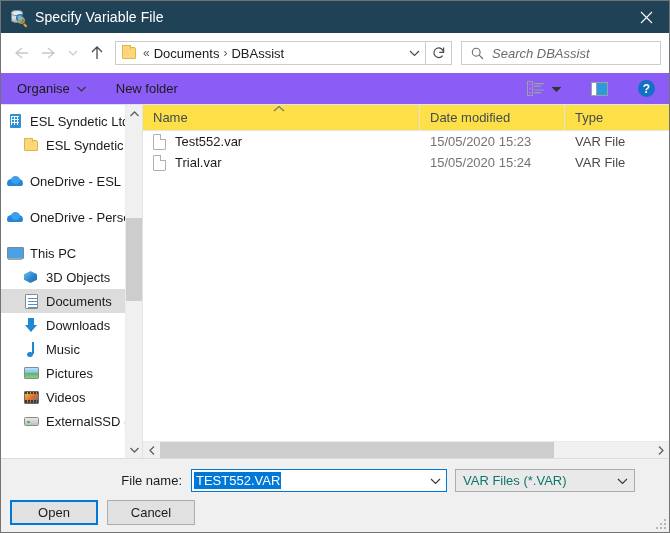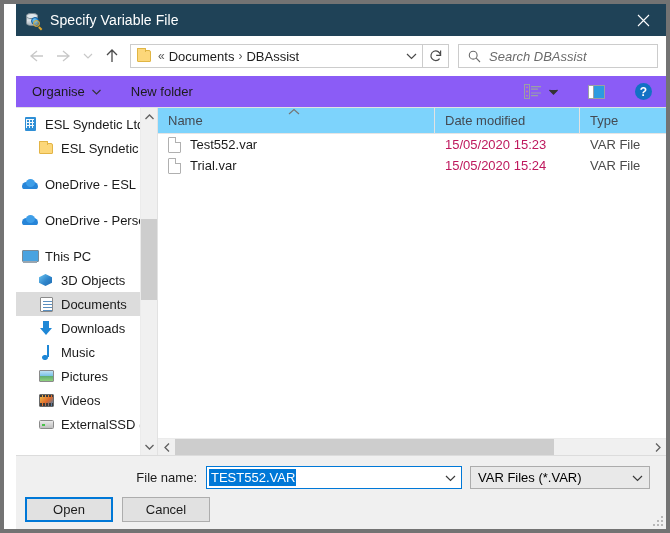--- a/index.html
+++ b/index.html
@@ -7,24 +7,23 @@
     width: 670px; height: 533px;
     font-family: "Liberation Sans", sans-serif;
     overflow: hidden;
     background: #ffffff;
   }
 
   .window {
     position: relative;
     width: 670px; height: 533px;
     background: #ffffff;
-    border: 4px solid #737373;
+    border: 1px solid #737373;
     display: flex;
     flex-direction: column;
-    padding-left: 12px;
   }
 
   
   .titlebar {
     height: 32px;
     background: #1f4257;
     display: flex;
     align-items: center;
     flex: none;
     position: relative;
@@ -491,21 +490,21 @@
     min-width: 0;
     background: #ffffff;
   }
   .col-headers {
     height: 26px;
     display: flex;
     align-items: center;
     flex: none;
     position: relative;
     border-bottom: 1px solid #e5e5e5;
-    background: #7dd3fc;
+    background: #fde047;
   }
   .col {
     font-size: 13px;
     color: #444a52;
     height: 26px;
     display: flex;
     align-items: center;
     padding-left: 10px;
     border-right: 1px solid #e2e2e2;
     flex: none;
@@ -525,21 +524,21 @@
   .rows { flex: 1 1 auto; overflow: hidden; position: relative; }
   .frow {
     height: 21px;
     display: flex;
     align-items: center;
     cursor: pointer;
     font-size: 13px;
     color: #1b1b1b;
   }
   .fr-name { width: 277px; display: flex; align-items: center; padding-left: 10px; flex: none; white-space: nowrap; overflow:hidden; }
-  .fr-date { width: 145px; flex: none; padding-left: 10px; color: #be185d; white-space: nowrap; }
+  .fr-date { width: 145px; flex: none; padding-left: 10px; color: #737373; white-space: nowrap; }
   .fr-type { width: 88px; flex: none; padding-left: 10px; color: #4a4a4a; white-space: nowrap; }
   .file-ico {
     width: 13px; height: 16px;
     margin-right: 9px;
     flex: none;
     background: #ffffff;
     border: 1px solid #b0b0b0;
     position: relative;
     border-radius: 1px;
   }
@@ -628,21 +627,21 @@
     background: #e9e9e9;
     margin-left: 8px;
     display: flex;
     align-items: center;
     flex: none;
     position: relative;
     cursor: pointer;
   }
   .ft-value {
     font-size: 13px;
-    color: #000000;
+    color: #0f766e;
     padding-left: 7px;
     white-space: nowrap;
   }
   .ft-caret {
     position: absolute;
     right: 6px; top: 0;
     height: 21px;
     display: flex; align-items: center;
     color: #3a3a3a;
   }

